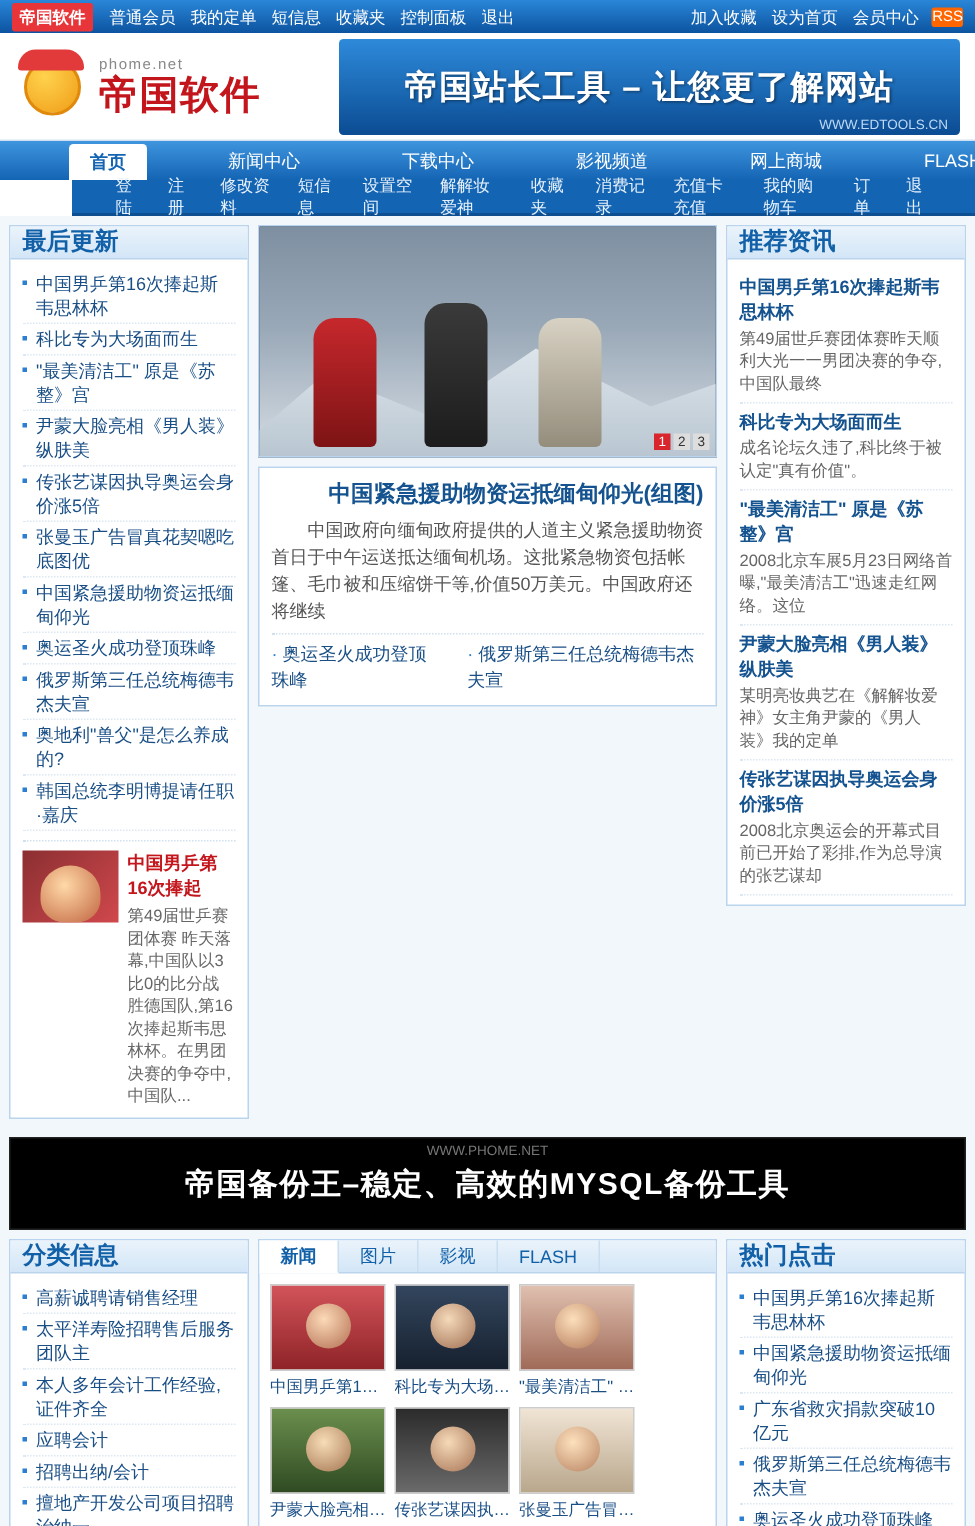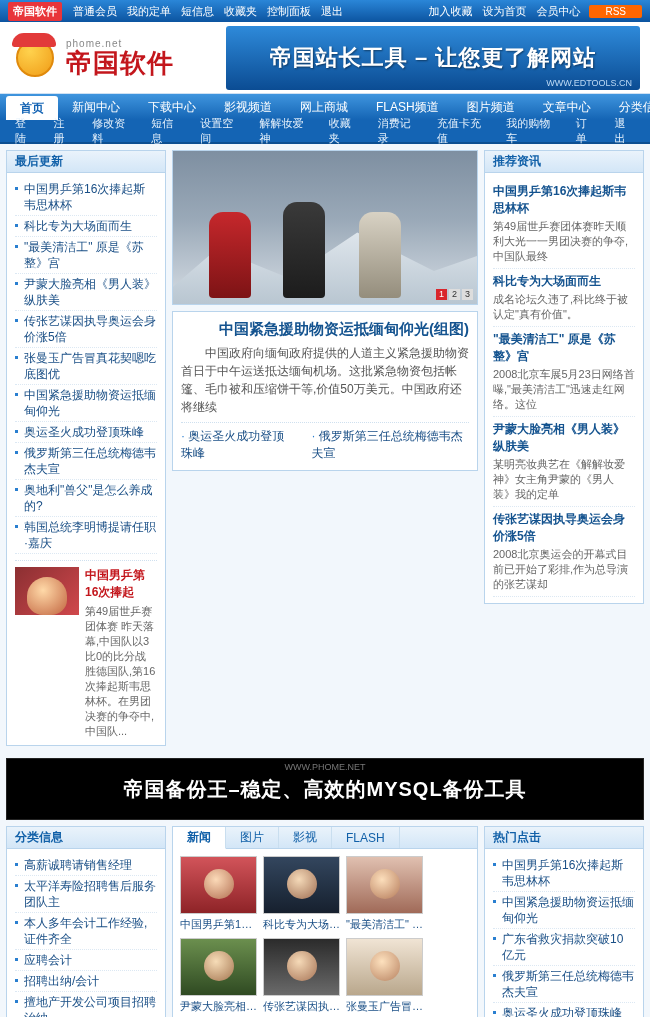--- a/index.html
+++ b/index.html
@@ -26,21 +26,21 @@
   }
   .topbar .leftlinks { display: flex; align-items: center; gap: 0; }
   .topbar .leftlinks a, .topbar .rightlinks a { color: #fff; padding: 0 5px; }
   .topbar .logo-mini {
     background: #e8353a; color: #fff; font-weight: bold;
     padding: 2px 5px; margin-right: 6px; border-radius: 2px;
     font-size: 11px;
   }
   .topbar .spacer { flex: 1; }
   .topbar .rightlinks { display: flex; align-items: center; font-size: 11px; }
-  .rss-badge { background: #f60; color: #fff; padding: 1px 16px; border-radius: 2px; margin-left: 4px; font-size: 10px; }
+  .rss-badge { background: #f60; color: #fff; padding: 1px 0; border-radius: 2px; margin-left: 4px; font-size: 10px; }
 
   
   .header {
     height: 72px;
     background: #ffffff;
     border-bottom: 1px solid #cfe1f3;
     display: flex;
     align-items: center;
     padding: 0 10px;
     position: relative;
@@ -80,47 +80,48 @@
     position: absolute; right: 8px; bottom: 2px; color: #bcd9f5; font-size: 9px;
   }
 
   
   .nav {
     height: 26px; background: linear-gradient(#3f95de, #1464b4);
     display: flex; align-items: stretch; padding: 0 6px;
   }
   .nav a {
     color: #fff; font-size: 12px; padding: 0 14px;
-    display: flex; align-items: center; white-space: nowrap;
+    display: flex; align-items: center; white-space: nowrap; margin-left: 40px;
   }
   .nav a.active {
     background: #fff; color: #1464b4; font-weight: bold;
     border-radius: 3px 3px 0 0; margin-top: 2px;
   }
   .subnav {
     height: 24px; background: #1464b4;
-    display: flex; align-items: center; padding: 0 6px;
+    display: flex; align-items: center; padding: 0 20px;
     border-bottom: 2px solid #0d4f91;
+    margin-left: 48px;
   }
   .subnav a { color: #e6f1fb; font-size: 11px; padding: 0 9px; }
 
   
   .wrap { padding: 6px; background: #f2f7fc; }
   .row { display: flex; gap: 6px; }
 
   .panel {
     background: #fff;
     border: 1px solid #b9d4ec;
     margin-bottom: 6px;
   }
   .panel-h {
     height: 22px; background: linear-gradient(#eaf3fb, #d3e6f7);
     border-bottom: 1px solid #b9d4ec;
     display: flex; align-items: center; padding: 0 8px;
-    font-weight: bold; color: #1160a8; font-size: 12px;
+    font-weight: bold; color: #1160a8; font-size: 16px;
   }
   .panel-b { padding: 6px 8px; }
 
   ul.linklist { list-style: none; margin: 0; padding: 0; }
   ul.linklist li {
     padding: 2px 0 2px 9px; position: relative; line-height: 16px;
     font-size: 12px; color: #1a4f86;
     border-bottom: 1px dotted #dce8f3;
   }
   ul.linklist li:before {

